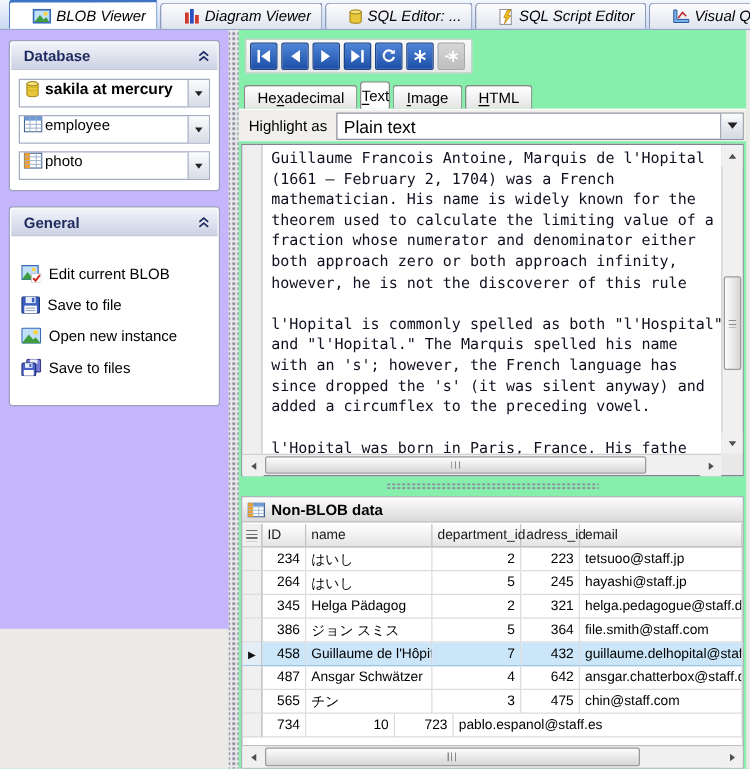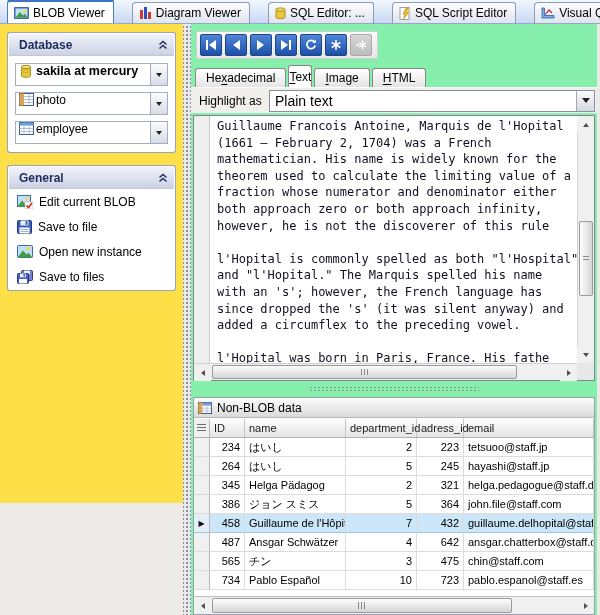--- a/index.html
+++ b/index.html
@@ -3,36 +3,36 @@
 <meta charset="utf-8">
 <style>
   * { margin:0; padding:0; box-sizing:border-box; }
   html,body { width:600px; height:615px; overflow:hidden; }
   body { font-family:"Liberation Sans", sans-serif; font-size:12px; background:#eceae6; position:relative; color:#000; }
 
   
   .tabbar { position:absolute; left:0; top:0; width:600px; height:24px;
     background:linear-gradient(#f2f7fd,#c9d8f2); border-bottom:1px solid #95a8cc;
     display:flex; align-items:flex-end; padding-left:7px; }
-  .wtab { display:flex; align-items:center; gap:4px; height:21px; padding:0 8px 0 6px;
+  .wtab { display:flex; align-items:center; gap:4px; height:21px; padding:0 8px 0 18px;
     background:linear-gradient(#fdfdfd,#dfe4ee); border:1px solid #8e9bb8; border-bottom:none;
-    border-radius:4px 3px 0 0; margin-right:18px; font-size:12px; white-space:nowrap; cursor:default; }
+    border-radius:4px 3px 0 0; margin-right:2px; font-size:12px; white-space:nowrap; cursor:default;font-style:italic; }
   .wtab.active { background:#fff; height:24px; border-color:#4d7dc0; border-top:3px solid #3f74c4; font-weight:normal; }
   .wtab .lbl { overflow:hidden; text-overflow:clip; }
   .wtab.clipped .lbl { max-width:92px; }
   .wtab-btns { margin-left:auto; display:flex; gap:1px; align-items:center; padding:0 2px 3px 0; }
   .sqbtn { width:15px; height:16px; background:linear-gradient(#ffffff,#e4e4e4); border:1px solid #8a93a8;
     display:flex; align-items:center; justify-content:center; cursor:pointer; }
   .tri { width:0; height:0; }
   .tri.down  { border-left:4px solid transparent; border-right:4px solid transparent; border-top:5px solid #222; }
   .tri.left  { border-top:4px solid transparent; border-bottom:4px solid transparent; border-right:5px solid #222; }
   .tri.right { border-top:4px solid transparent; border-bottom:4px solid transparent; border-left:5px solid #222; }
 
   
-  .sidebar { position:absolute; left:0; top:24px; width:183px; height:479px; background:#fde047; padding:9px 8px; }
+  .sidebar { position:absolute; left:0; top:24px; width:183px; height:479px; background:#c4b5fd; padding:9px 8px; }
   .group { background:#fff; border:1px solid #fff; border-radius:2px; box-shadow:0 0 0 1px #9aa2bd; margin-bottom:14px; }
   .group-hd { height:22px; background:linear-gradient(#f2f4fa,#ccd2e4); display:flex; align-items:center;
     padding:0 6px 0 10px; border-bottom:1px solid #c2c8da; cursor:pointer; }
   .group-hd .t { font-weight:bold; color:#1e2a5e; font-size:12px; flex:1; }
   .group-bd { padding:7px 6px; }
   .combo { display:flex; align-items:flex-start; height:23px; background:#fff; border:1px solid #a5adc4; margin-bottom:6px; cursor:pointer; }
   .combo:last-child { margin-bottom:0; }
   .combo .ic { width:20px; display:flex; justify-content:center; }
   .combo .val { flex:1; font-size:12px; overflow:hidden; white-space:nowrap; }
   .combo .val.bold { font-weight:bold; font-size:12.5px; }
@@ -91,21 +91,21 @@
   .sb-corner { position:absolute; right:0; bottom:0; width:17px; height:17px; background:#e8e8e8; }
 
   
   .hsplit { height:16px; position:relative; cursor:row-resize; }
   .hsplit .grip { position:absolute; left:50%; top:5px; width:170px; height:6px; margin-left:-85px;
     background-image:radial-gradient(#8e8e9e 1px, transparent 1.4px); background-size:4px 3px; }
 
   
   .nb-panel { margin:0 2px; border:1px solid #9aa0a8; background:#fff; height:218px; position:relative; }
   .nb-hd { height:20px; background:linear-gradient(#fcfcfc,#dadada); border-bottom:1px solid #b8b8b8;
-    display:flex; align-items:center; gap:5px; padding-left:4px; font-size:12px; }
+    display:flex; align-items:center; gap:5px; padding-left:4px; font-size:12px;font-weight:bold; }
   .grid { position:absolute; left:0; top:21px; right:0; bottom:19px; overflow:hidden; font-size:11px; }
   .grid-row, .grid-hdr { display:flex; height:19px; }
   .grid-hdr { background:linear-gradient(#ffffff,#e4e4e4); border-bottom:1px solid #b0b0b0; }
   .grid-hdr .cell { border-right:1px solid #c4c4c4; display:flex; align-items:center; padding:0 4px; font-size:11px; color:#1a1a1a; }
   .grid-row .cell { border-right:1px solid #dcdcdc; border-bottom:1px solid #dcdcdc; display:flex; align-items:center;
     padding:0 4px; white-space:nowrap; overflow:hidden; }
   .cell.sel  { width:16px; background:#f0f0f0; border-right:1px solid #b8b8b8 !important; padding:0 !important; justify-content:center; }
   .cell.c-id { width:35px;text-align:center; }
   .cell.c-name { width:101px;text-align:center; }
   .cell.c-dept { width:71px; }
@@ -202,55 +202,55 @@
           </span>
         <span class="val bold">sakila at mercury</span>
         <span class="btn">
             <span class="tri down"></span>
           </span>
       </div>
       <div class="combo">
         <span class="ic">
             <svg width="15" height="13" viewBox="0 0 15 13">
               <rect x="0.5" y="0.5" width="14" height="12" fill="#fff" stroke="#3a5a8a" stroke-width="1"></rect>
-              <rect x="0.5" y="0.5" width="4.5" height="12" fill="#f0a030"></rect>
-              <path d="M0.5 3.5 H14.5 M0.5 6.5 H14.5 M0.5 9.5 H14.5 M10 0.5 V12.5" stroke="#9ab0cc" stroke-width="0.8"></path>
-            </svg>
-          </span>
-        <span class="val">photo</span>
+              <rect x="0.5" y="0.5" width="14" height="3" fill="#6a9ad8"></rect>
+              <path d="M0.5 6.5 H14.5 M0.5 9.5 H14.5 M5 0.5 V12.5 M10 0.5 V12.5" stroke="#9ab0cc" stroke-width="0.8"></path>
+            </svg>
+          </span>
+        <span class="val">employee</span>
         <span class="btn">
             <span class="tri down"></span>
           </span>
       </div>
       <div class="combo">
         <span class="ic">
             <svg width="15" height="13" viewBox="0 0 15 13">
               <rect x="0.5" y="0.5" width="14" height="12" fill="#fff" stroke="#3a5a8a" stroke-width="1"></rect>
-              <rect x="0.5" y="0.5" width="14" height="3" fill="#6a9ad8"></rect>
-              <path d="M0.5 6.5 H14.5 M0.5 9.5 H14.5 M5 0.5 V12.5 M10 0.5 V12.5" stroke="#9ab0cc" stroke-width="0.8"></path>
-            </svg>
-          </span>
-        <span class="val">employee</span>
+              <rect x="0.5" y="0.5" width="4.5" height="12" fill="#f0a030"></rect>
+              <path d="M0.5 3.5 H14.5 M0.5 6.5 H14.5 M0.5 9.5 H14.5 M10 0.5 V12.5" stroke="#9ab0cc" stroke-width="0.8"></path>
+            </svg>
+          </span>
+        <span class="val">photo</span>
         <span class="btn">
             <span class="tri down"></span>
           </span>
       </div>
     </div>
   </div>
 
   <div class="group">
     <div class="group-hd">
       <span class="t">General</span>
       <span>
           <svg width="10" height="10" viewBox="0 0 10 10">
             <path d="M1.5 4.5 L5 1.5 L8.5 4.5 M1.5 8.5 L5 5.5 L8.5 8.5" stroke="#1e2a5e" stroke-width="1.4" fill="none"></path>
           </svg>
         </span>
     </div>
-    <div class="group-bd" style="padding:0 6px;">
+    <div class="group-bd" style="padding:17px 6px;">
       <div class="action">
         <span>
             <svg width="16" height="14" viewBox="0 0 16 14">
               <rect x="0.5" y="0.5" width="13" height="11" fill="#bfe0f8" stroke="#3a6ab8"></rect>
               <path d="M0.5 11.5 L5 5.5 L8 9 L10 7.5 L13.5 11.5 Z" fill="#3f9c3f"></path>
               <circle cx="10" cy="3.5" r="1.5" fill="#ffd23a"></circle>
               <rect x="8" y="7" width="8" height="7" fill="#fff" stroke="#b0b0b0" stroke-width="0.6"></rect>
               <path d="M9.5 10.5 L11.5 12.5 L15 8" stroke="#d02818" stroke-width="1.6" fill="none"></path>
             </svg>
           </span>
@@ -463,21 +463,21 @@
     <div class="cell c-email">helga.pedagogue@staff.de</div>
   </div>
           <div class="grid-row">
     <div class="cell sel">
               <span class="row-marker"></span>
             </div>
     <div class="cell c-id num">386</div>
     <div class="cell c-name">ジョン スミス</div>
     <div class="cell c-dept num">5</div>
     <div class="cell c-addr num">364</div>
-    <div class="cell c-email">john.file@staff.com</div>
+    <div class="cell c-email">file.smith@staff.com</div>
   </div>
           <div class="grid-row selected">
     <div class="cell sel">
               <span class="row-marker"></span>
             </div>
     <div class="cell c-id num">458</div>
     <div class="cell c-name">Guillaume de l'Hôpital</div>
     <div class="cell c-dept num">7</div>
     <div class="cell c-addr num">432</div>
     <div class="cell c-email">guillaume.delhopital@staff.es</div>
@@ -500,21 +500,20 @@
     <div class="cell c-name">チン</div>
     <div class="cell c-dept num">3</div>
     <div class="cell c-addr num">475</div>
     <div class="cell c-email">chin@staff.com</div>
   </div>
           <div class="grid-row">
     <div class="cell sel">
               <span class="row-marker"></span>
             </div>
     <div class="cell c-id num">734</div>
-    <div class="cell c-name">Pablo Español</div>
     <div class="cell c-dept num">10</div>
     <div class="cell c-addr num">723</div>
     <div class="cell c-email">pablo.espanol@staff.es</div>
   </div>
         </div>
     </div>
     <div class="nb-scroll">
       <div class="sb-btn" style="left:0;top:0;">
           <span class="tri left"></span>
         </div>

